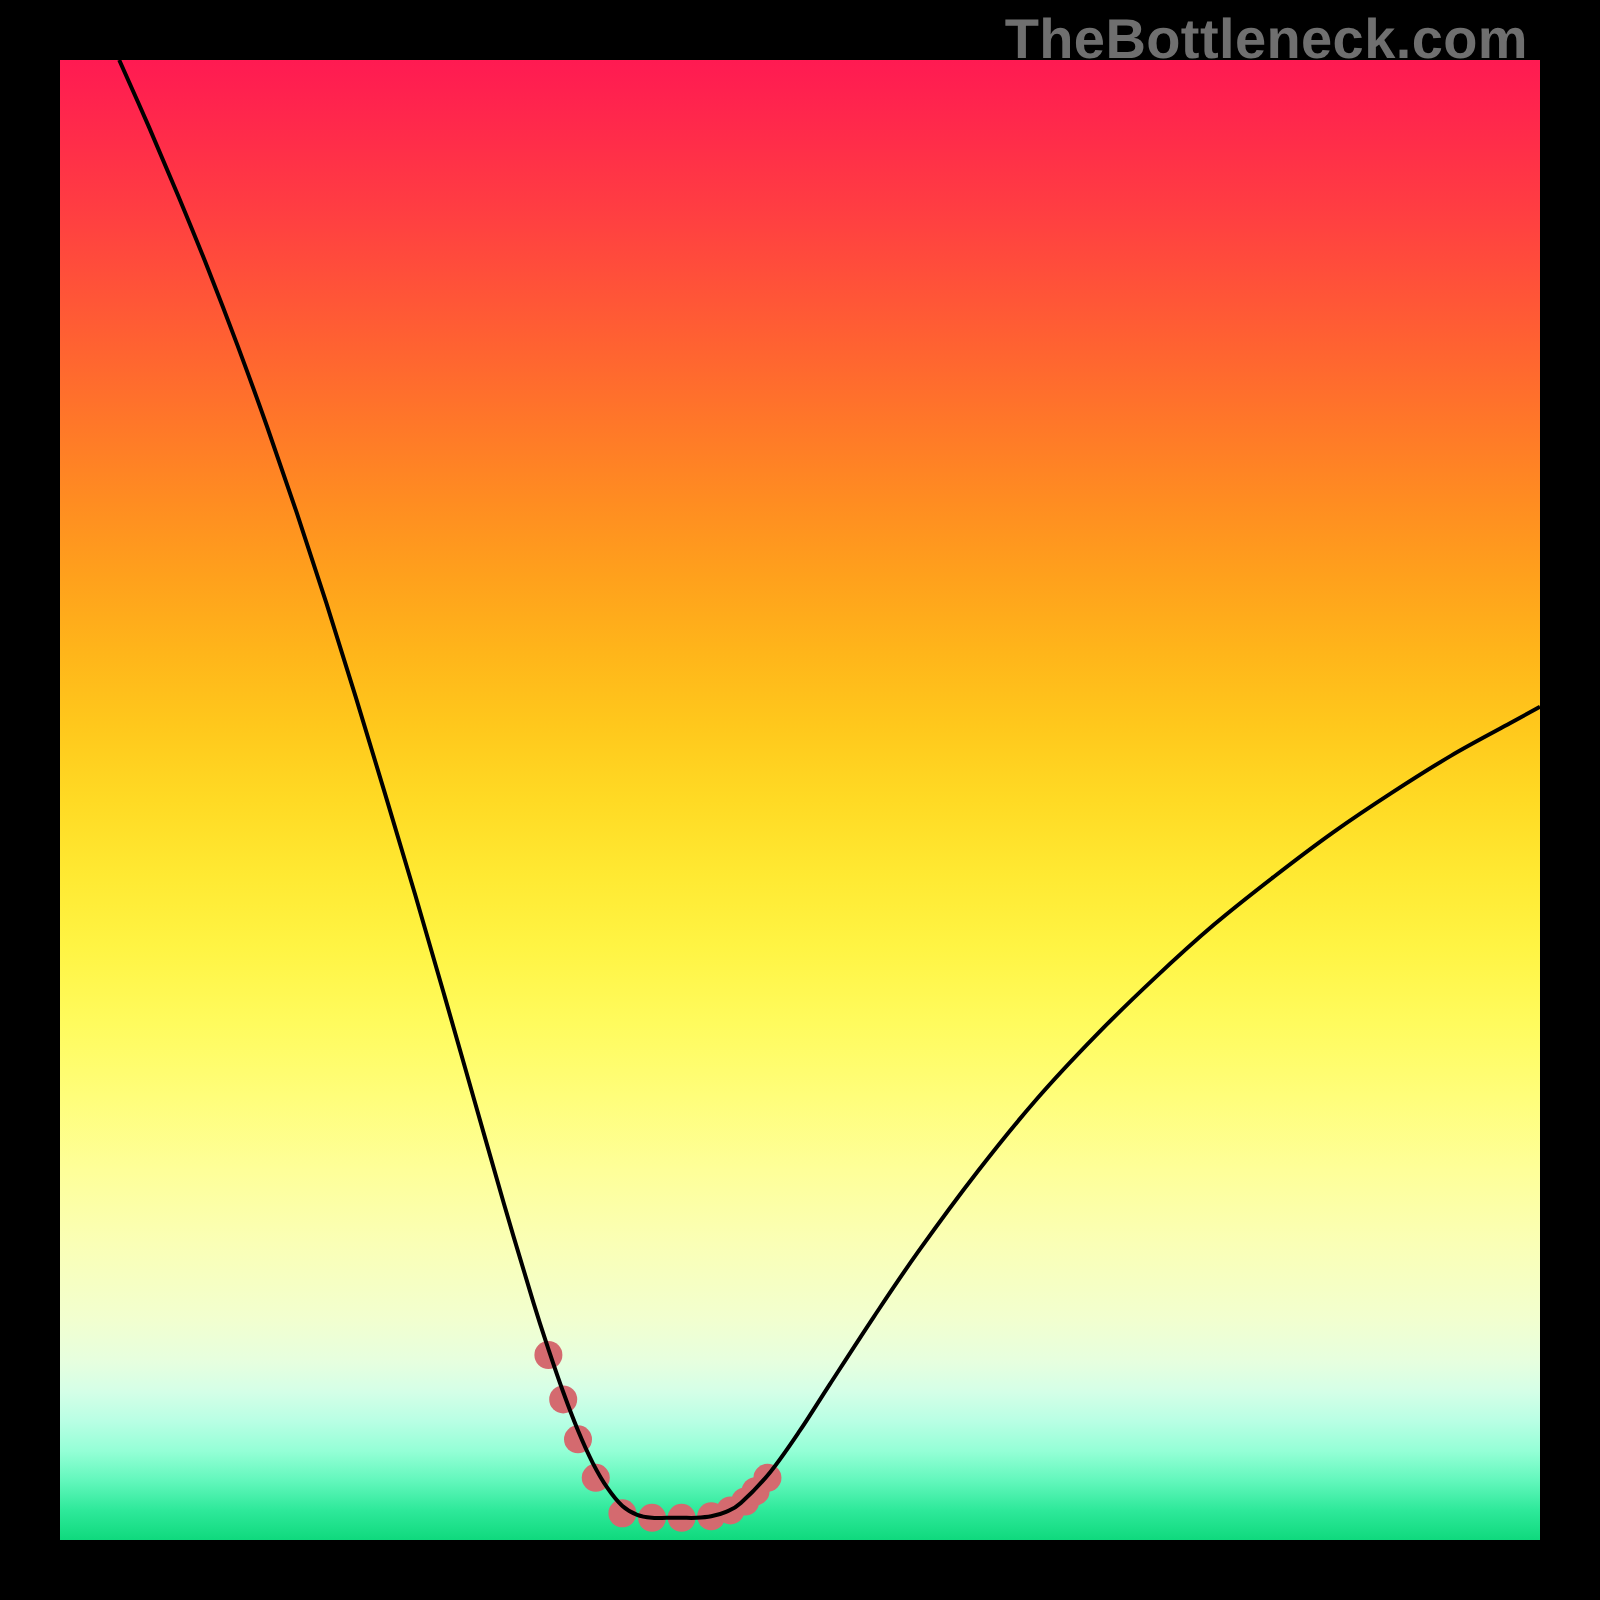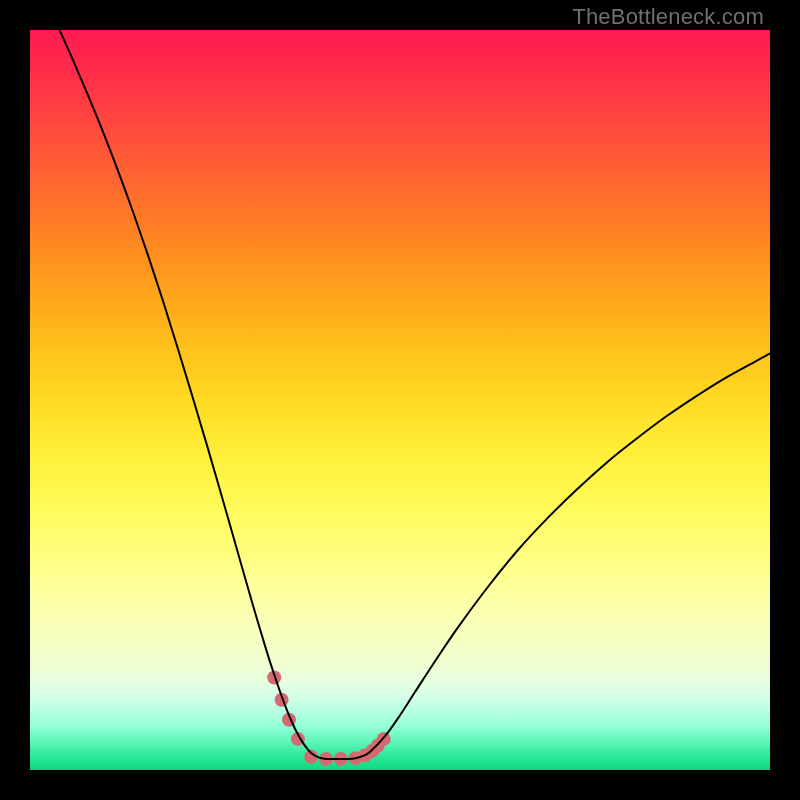--- a/index.html
+++ b/index.html
@@ -24,22 +24,22 @@
     left: 0;
     top: 0;
     width: 740px;
     height: 740px;
   }
   .watermark {
     position: absolute;
     top: 4px;
     right: 36px;
     color: #6f6f6f;
-    font-size: 22px;
-    font-weight: 400;
+    font-size: 28px;
+    font-weight: 700;
     letter-spacing: 0.2px;
     z-index: 5;
     font-family: Arial, Helvetica, sans-serif;
   }
   svg { display: block; }
 </style>
 </head>
 <body>
 
 <div class="watermark">TheBottleneck.com</div>

